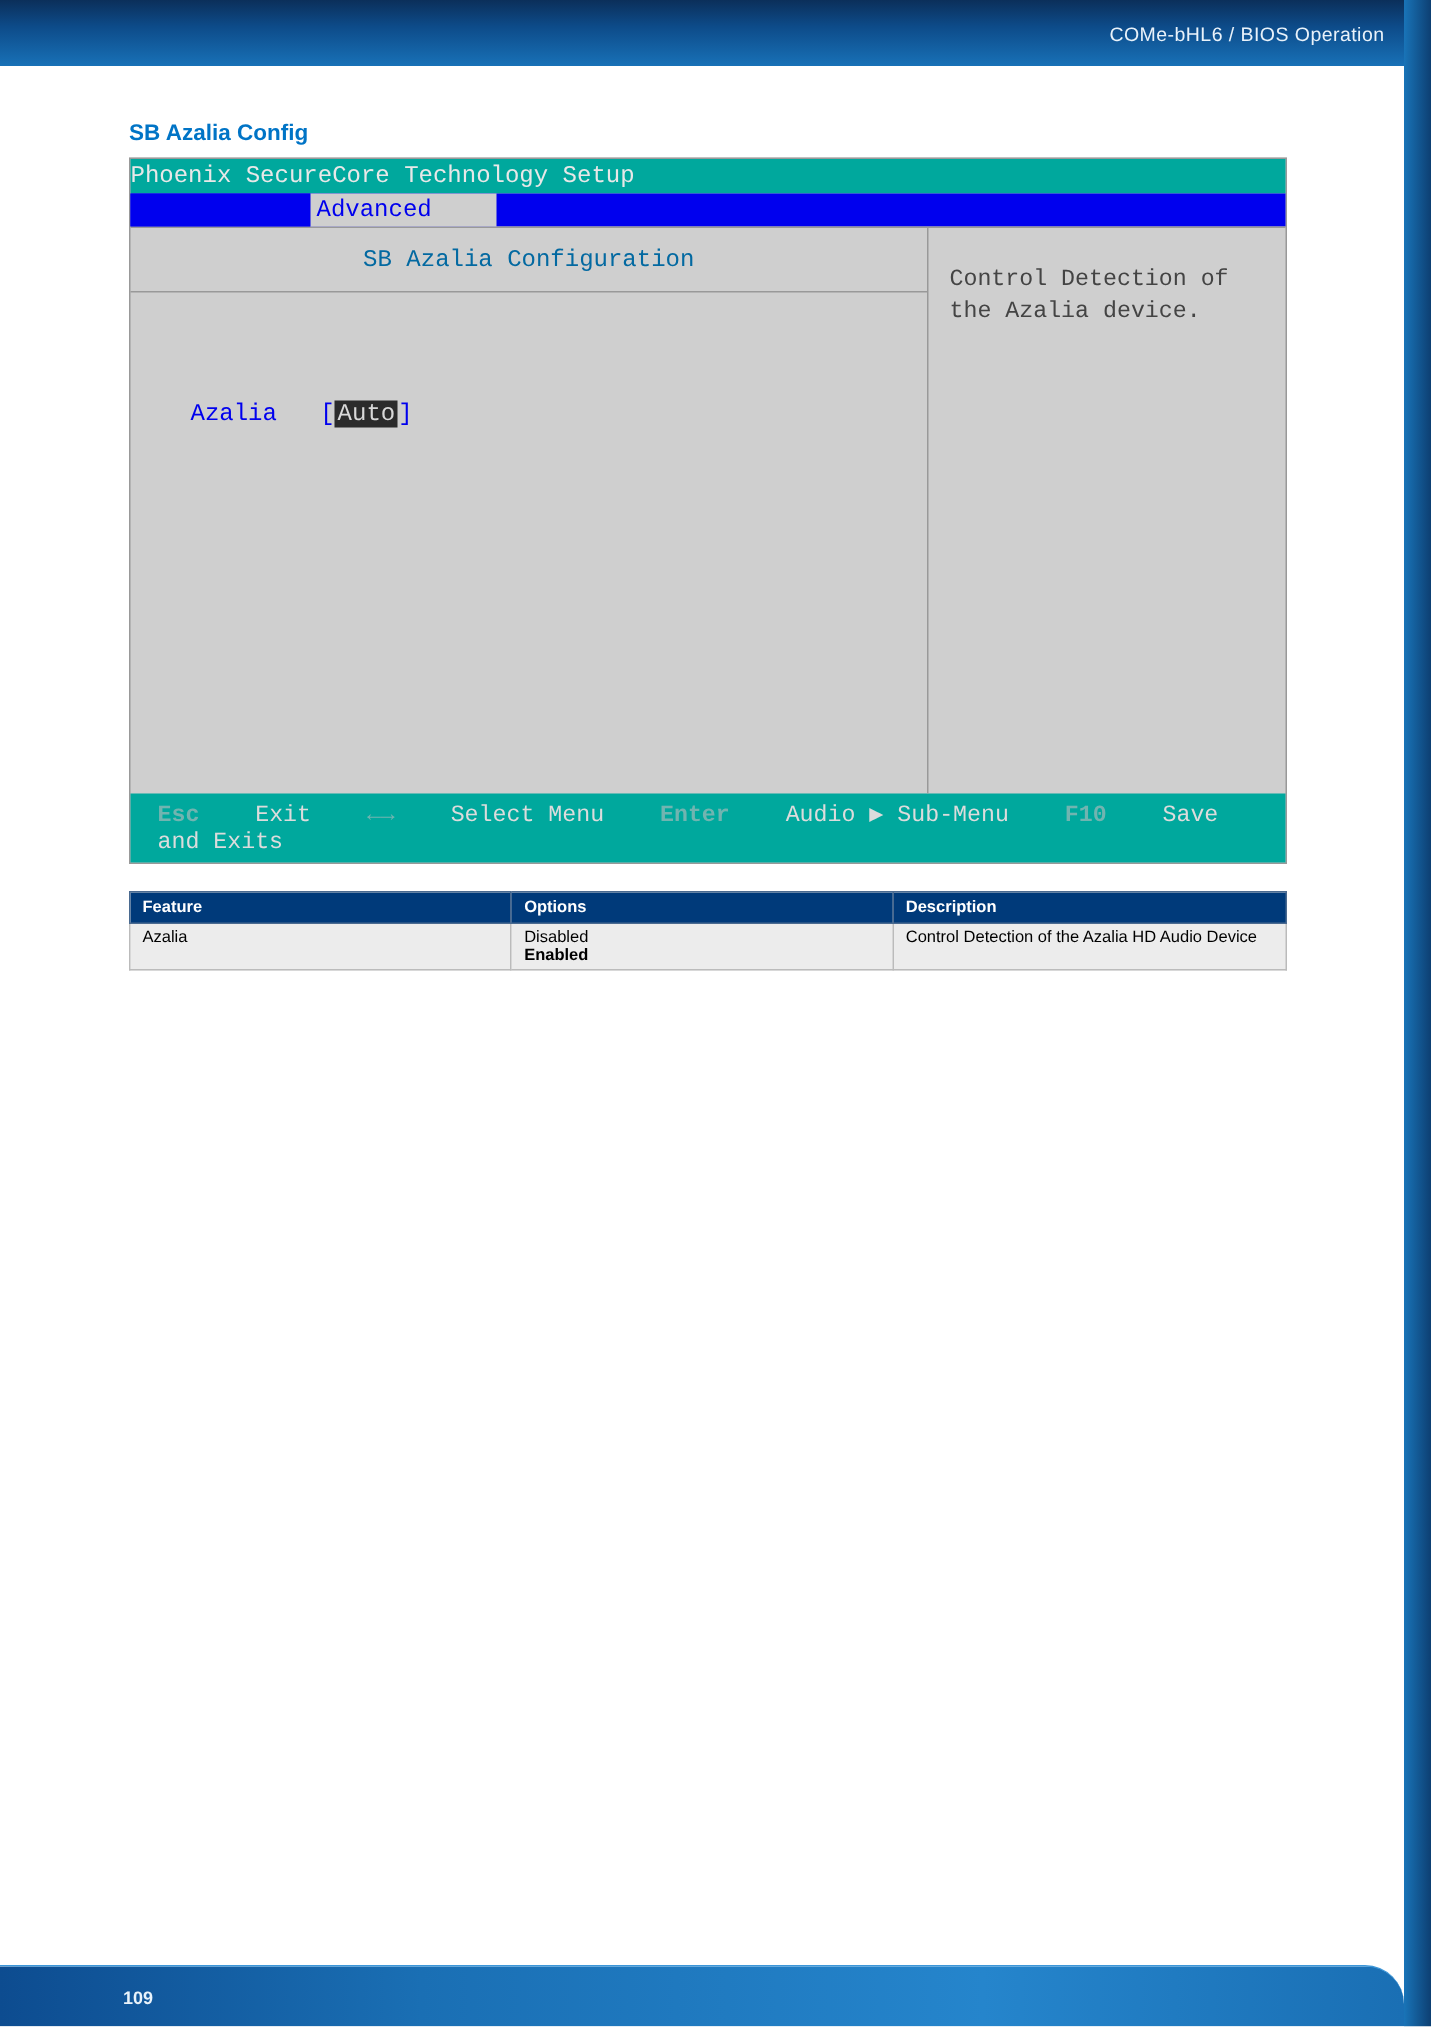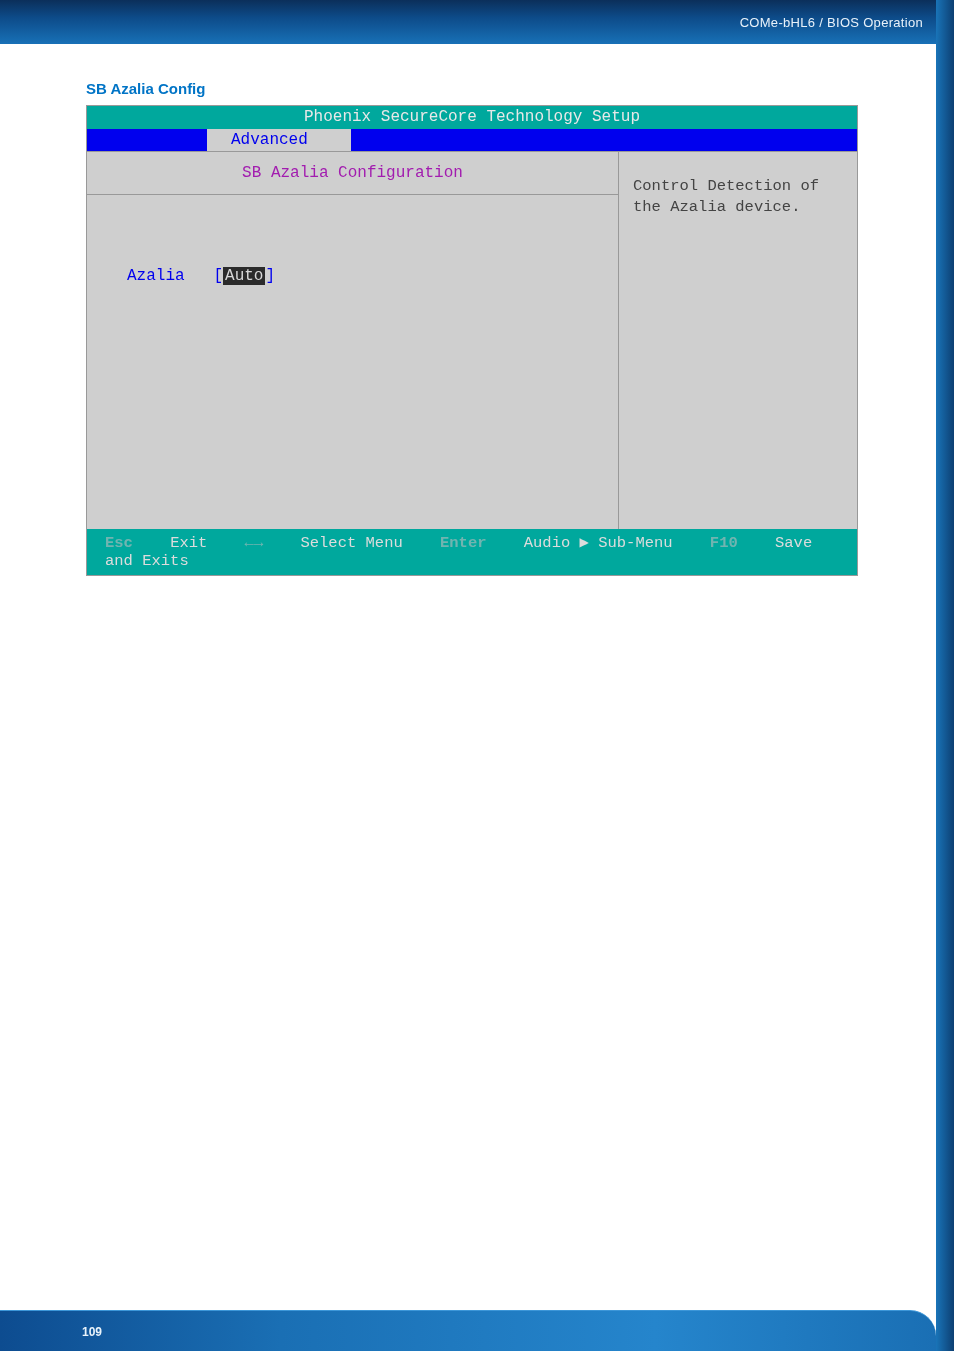--- a/index.html
+++ b/index.html
@@ -65,61 +65,60 @@
   }
   .bios {
     border: 1px solid #999;
     background: #cfcfcf;
     font-family: "Courier New", monospace;
     font-size: 16px;
   }
   .bios-title {
     background: #00a89d;
     color: #e8e8e8;
-    text-align: center;
     padding: 2px 0 3px 0;
     font-size: 16px;
   }
   .bios-tabs {
     background: #0000ee;
     height: 22px;
     display: flex;
     align-items: stretch;
   }
   .tab-block {
     width: 120px;
     background: #0000ee;
   }
   .tab-active {
     width: 120px;
     background: #cfcfcf;
     color: #0000ee;
     display: flex;
     align-items: center;
-    padding-left: 24px;
+    padding-left: 4px;
     font-size: 16px;
   }
   .bios-body {
     display: flex;
     border-top: 1px solid #999;
   }
   .bios-left {
     flex: 1;
     border-right: 1px solid #999;
   }
   .bios-right {
     width: 238px;
   }
   .bios-row-title {
     border-bottom: 1px solid #999;
     height: 42px;
     display: flex;
     align-items: center;
     justify-content: center;
-    color: #a21caf;
+    color: #0369a1;
     font-size: 16px;
   }
   .bios-row-title.right {
     justify-content: center;
   }
   .bios-content-area {
     height: 300px;
     padding: 24px 18px 10px 40px;
   }
   .bios-help-area {
@@ -262,17 +261,36 @@
         <span class="footer-dim">Enter</span>
         <span>&nbsp;&nbsp;</span>
         <span class="footer-key">Audio ▶ Sub-Menu</span>
         <span>&nbsp;&nbsp;</span>
         <span class="footer-dim">F10</span>
         <span>&nbsp;&nbsp;</span>
         <span class="footer-key">Save and Exits</span>
       </div>
     </div>
 
+    <table class="info-table">
+      <thead>
+        <tr>
+          <th>Feature</th>
+          <th>Options</th>
+          <th>Description</th>
+        </tr>
+      </thead>
+      <tbody>
+        <tr>
+          <td>Azalia</td>
+          <td>
+            <span>Disabled</span><br>
+            <span class="enabled">Enabled</span>
+          </td>
+          <td>Control Detection of the Azalia HD Audio Device</td>
+        </tr>
+      </tbody>
+    </table>
   </div>
 
   <div class="footer-band"></div>
   <div class="footer-num">109</div>
 </div>
 
 </body></html>

